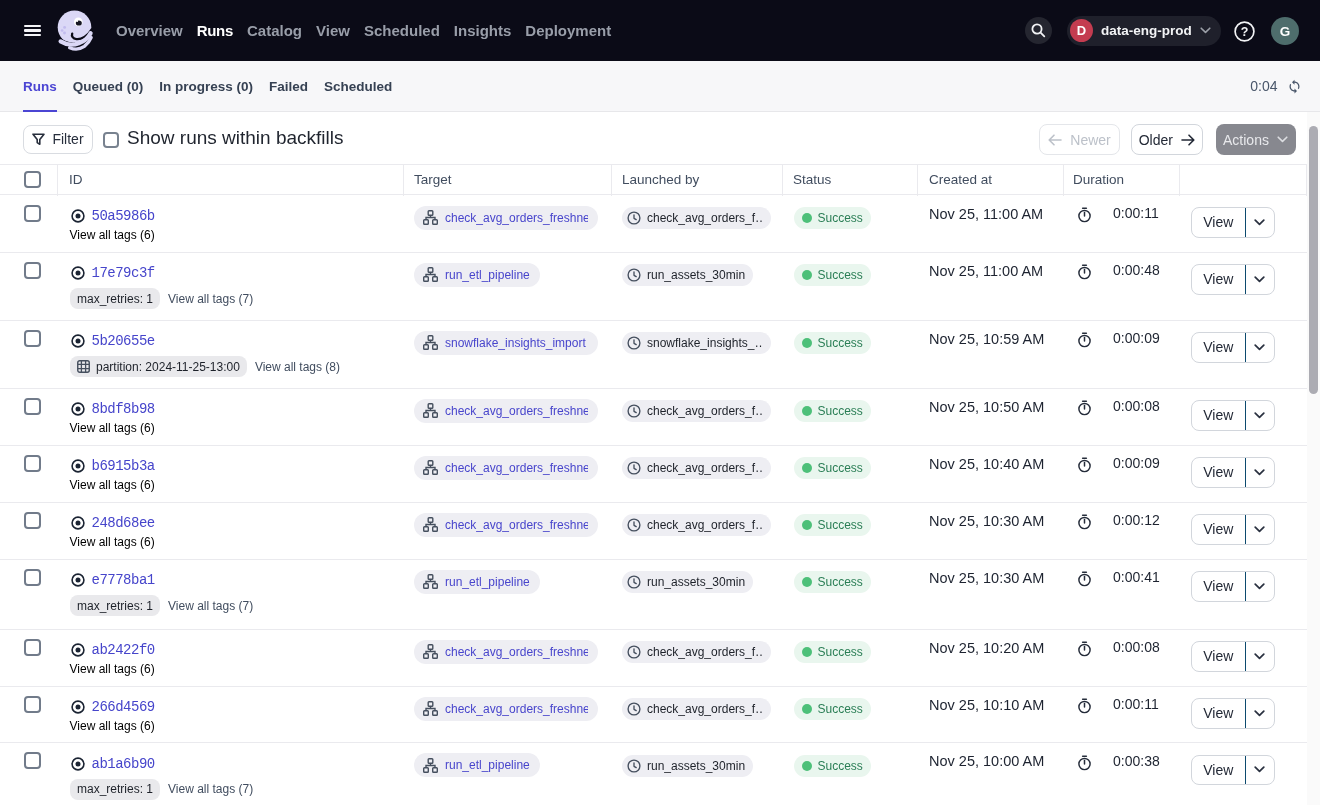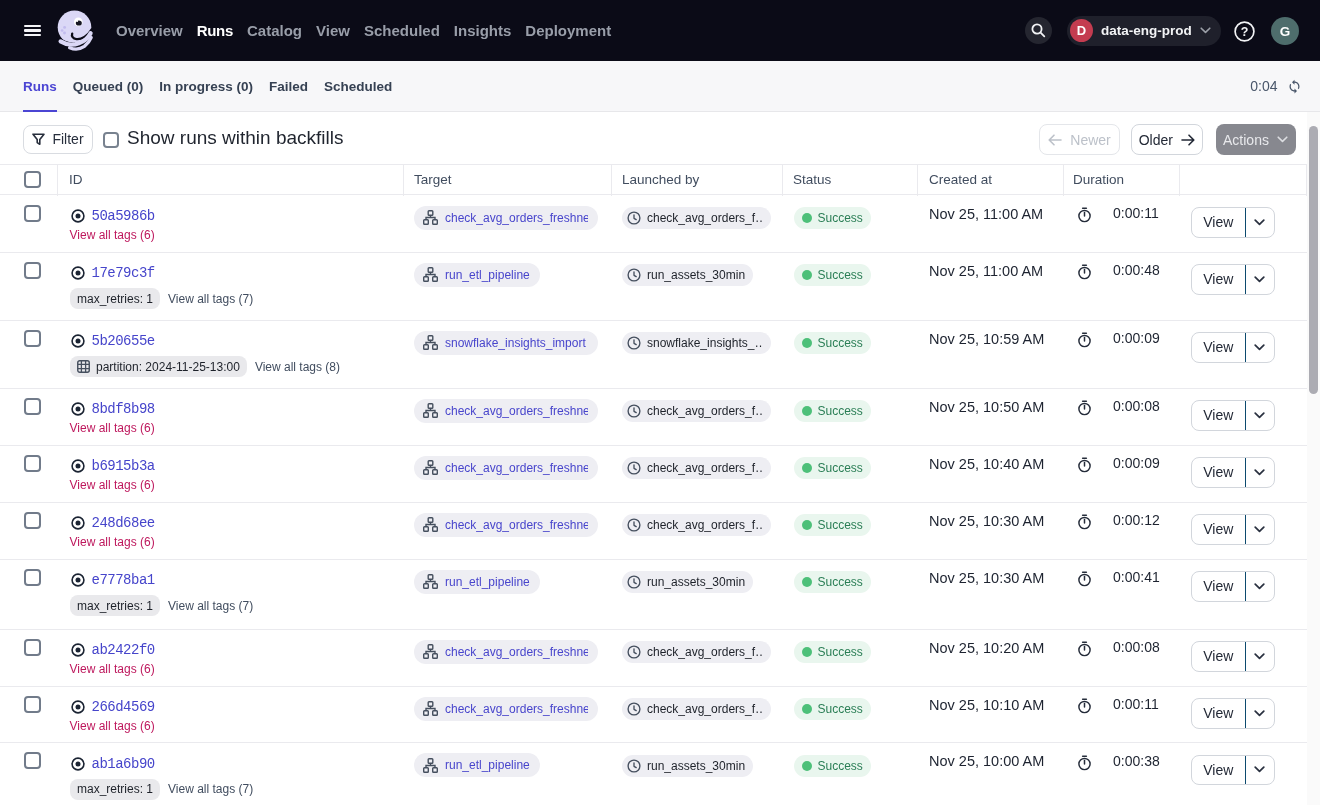--- a/index.html
+++ b/index.html
@@ -44,21 +44,21 @@
 .thead span { position:absolute; top:7px; }
 .vline { position:absolute; top:163.5px; bottom:0; width:1px; background:#EAEAEE; }
 .row { position:absolute; left:0; width:1307px; border-bottom:1px solid #EAEAEE; background:#fff; }
 .cb { position:absolute; left:23.5px; width:17px; height:17px; border:2px solid #717B8A; border-radius:4px; background:#fff; }
 .hcb { position:absolute; left:23.5px; top:170.5px; width:17px; height:17px; border:2px solid #717B8A; border-radius:4px; background:#fff; z-index:3 }
 .rowcb { top:9px; }
 .cell { position:absolute; }
 .cid { left:69px; top:0; width:330px; }
 .idline { position:absolute; left:1.5px; top:10.5px; height:20px; display:flex; align-items:center; gap:7px; }
 .runid { font-family:"Liberation Mono", monospace; font-size:14px; letter-spacing:-0.5px; color:#4645CB; }
-.tagline.plain { position:absolute; left:0.5px; top:32px; font-size:12px; color:#be185d; }
+.tagline.plain { position:absolute; left:0.5px; top:32px; font-size:12px; color:#000000; }
 .tagline.chips { position:absolute; left:1px; top:35.5px; display:flex; align-items:center; gap:8px; }
 .tagchip { display:inline-flex; align-items:center; height:21px; padding:0 7px; background:#E9E9EC; border-radius:8px; font-size:12px; color:#1D2129; }
 .vat { font-size:12px; color:#414D5F; }
 .chip { display:inline-flex; align-items:center; height:24px; border-radius:12px; background:#EEEEF3; padding:0 10px 0 9px; }
 .tchip { position:absolute; left:11px; top:10px; gap:7px; }
 .tchip-t { font-size:12px; color:#4845CC; white-space:nowrap; }
 .clipt { overflow:hidden; }
 .lchip { position:absolute; left:11.5px; top:11.5px; gap:6px; height:22px; border-radius:11px; padding:0 8px 0 5px; }
 .lchip-t { font-size:12px; color:#1D2129; white-space:nowrap; overflow:hidden; }
 .ctarget { left:403px; top:0; width:207px; }

